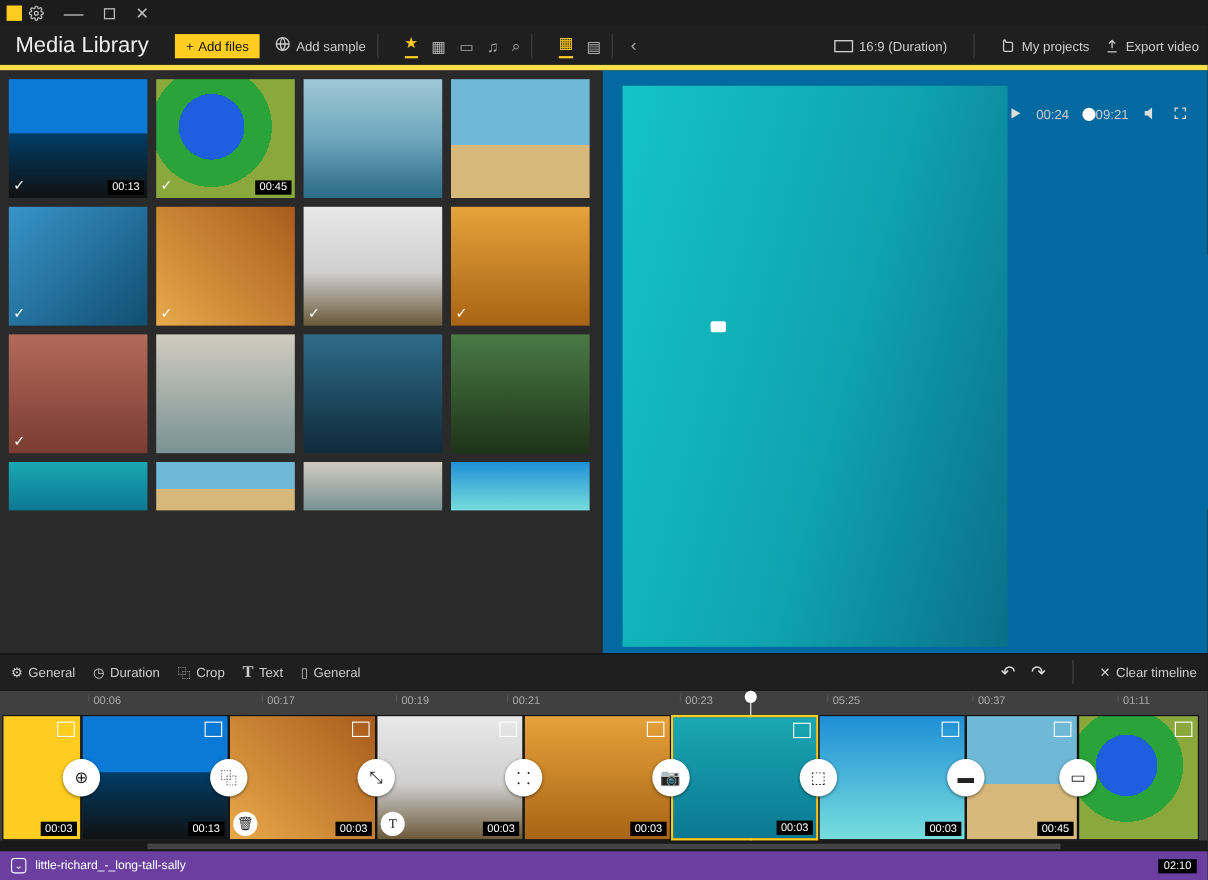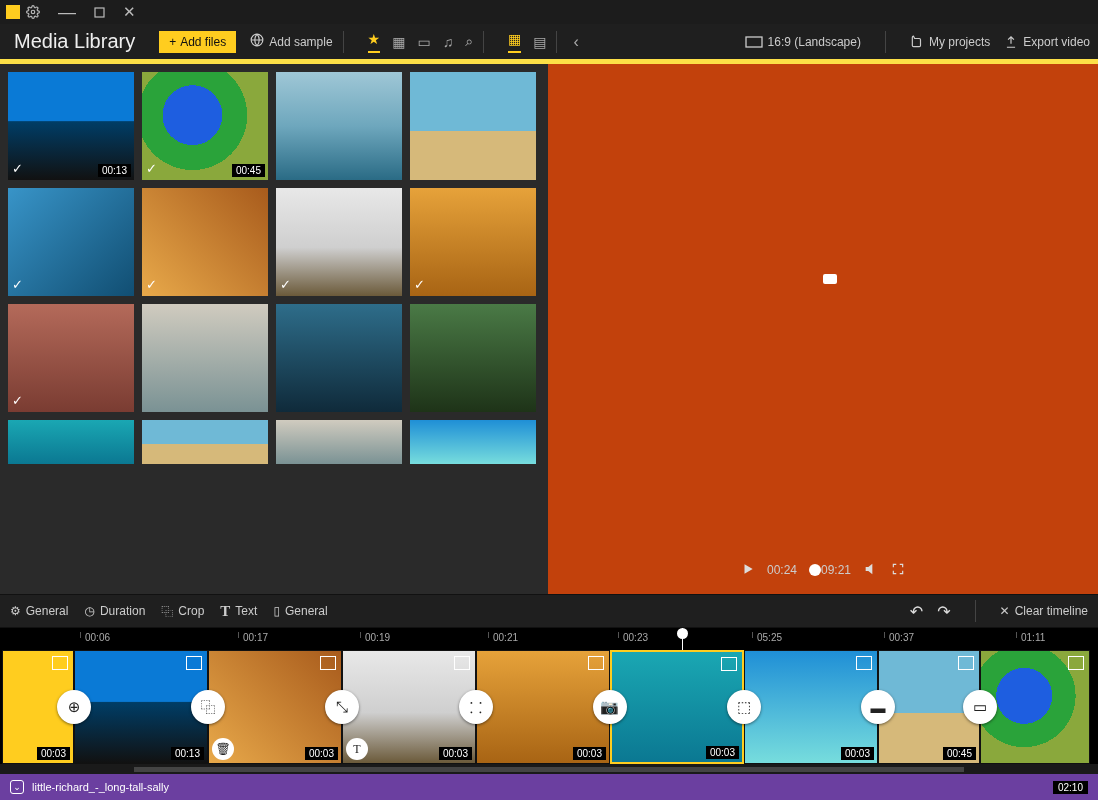--- a/index.html
+++ b/index.html
@@ -22,21 +22,21 @@
 .tool-icons { display:flex; gap:12px; margin-left:14px; align-items:center; }
 .tool-icons span { color:#aaa; cursor:pointer; font-size:14px; }
 .tool-icons span.active { color:#ffcd1f; border-bottom:2px solid #ffcd1f; padding-bottom:4px; }
 .vsep { width:1px; height:22px; background:#444; margin:0 10px; }
 .right-tools { margin-left:auto; display:flex; align-items:center; gap:14px; font-size:12px; }
 .right-tools .rt { display:flex; align-items:center; gap:5px; cursor:pointer; color:#ccc; }
 
 
 .main { flex:1; display:flex; min-height:0; }
 .left-pane { width:548px; display:flex; flex-direction:column; background:#2a2a2a; }
-.right-pane { flex:1; display:flex; flex-direction:column; background:#c2410c; padding:14px 18px 6px 18px;align-items:center; }
+.right-pane { flex:1; display:flex; flex-direction:row; background:#0369a1; padding:14px 18px 6px 18px; }
 
 
 .media-grid { flex:1; overflow:hidden; padding:8px 4px 0 8px; }
 .grow { display:grid; grid-template-columns:repeat(4,126px); gap:8px; }
 .thumb { width:126px; height:108px; position:relative; background:#555; overflow:hidden; cursor:pointer; }
 .thumb .check { position:absolute; left:4px; bottom:4px; color:#fff; font-size:13px; }
 .thumb .dur { position:absolute; right:3px; bottom:3px; background:#000; color:#fff; font-size:10px; padding:1px 4px; }
 .thumb.partial { height:44px; }
 
 
@@ -63,21 +63,21 @@
 .p-controls .slider { flex:1; height:3px; background:#666; position:relative; }
 .p-controls .slider .knob { position:absolute; left:30%; top:-5px; width:12px; height:12px; background:#fff; border-radius:50%; }
 
 
 .midbar { height:34px; background:#1f1f1f; display:flex; align-items:center; padding:0 10px; font-size:12px; gap:16px; border-top:1px solid #111; border-bottom:1px solid #111;}
 .midbar .mb { display:flex; align-items:center; gap:5px; cursor:pointer; color:#ccc; }
 .midbar .mb.serif span:first-child { font-family:Georgia,serif; font-weight:bold; font-size:15px;}
 .midbar .right { margin-left:auto; display:flex; align-items:center; gap:14px; }
 
 
-.timeline { background:#000000;text-align:center; }
+.timeline { background:#404040;text-align:center; }
 .ruler { height:22px; display:flex; font-size:10px; color:#aaa; position:relative; }
 .ruler .tick { position:absolute; top:4px; border-left:1px solid #555; height:6px; padding-left:4px; }
 .playhead { position:absolute; top:0; width:1px; height:136px; background:#fff; left:682px; }
 .playhead::before { content:""; position:absolute; left:-5px; top:0; width:11px; height:11px; background:#fff; border-radius:50%; }
 .track { height:114px; display:flex; position:relative; padding-left:2px;}
 .clip { height:114px; position:relative; border:1px solid #111; overflow:hidden; cursor:pointer;}
 .clip.sel { border:2px solid #ffcd1f; }
 .clip .cdur { position:absolute; right:3px; bottom:3px; background:#000; color:#fff; font-size:10px; padding:1px 4px; }
 .clip .csq { position:absolute; right:5px; top:5px; width:16px; height:14px; border:1.5px solid #fff; }
 .trans { width:34px; height:34px; border-radius:50%; background:#fff; color:#222; position:absolute; display:flex; align-items:center; justify-content:center; top:40px; font-size:15px; z-index:3; cursor:pointer; box-shadow:0 1px 3px rgba(0,0,0,.5);}
@@ -141,21 +141,21 @@
       <span>▤</span>
     </div>
     <div class="vsep"></div>
     <span style="color:#aaa;cursor:pointer;padding:0 6px;">‹</span>
 
     <div class="right-tools">
       <div class="rt">
         <svg width="18" height="12" viewBox="0 0 18 12" fill="none" stroke="#ccc" stroke-width="1.3">
             <rect x="1" y="1" width="16" height="10"></rect>
           </svg>
-        <span>16:9 (Landscape)</span>
+        <span>16:9 (Duration)</span>
       </div>
       <div class="vsep"></div>
       <div class="rt">
         <svg width="14" height="14" viewBox="0 0 24 24" fill="none" stroke="#ccc" stroke-width="2">
             <path d="M6 2l2 4h8a2 2 0 012 2v10a2 2 0 01-2 2H6a2 2 0 01-2-2V4a2 2 0 012-2z"></path>
           </svg>
         <span>My projects</span>
       </div>
       <div class="rt">
         <svg width="14" height="14" viewBox="0 0 24 24" fill="none" stroke="#ccc" stroke-width="2">
@@ -263,21 +263,21 @@
         </div>
     </div>
   </div>
 
   <div class="timeline">
     <div class="ruler" id="ruler">
       <div class="playhead"></div>
     <div class="tick" style="left: 80px;">00:06</div>
         <div class="tick" style="left: 238px;">00:17</div>
         <div class="tick" style="left: 360px;">00:19</div>
-        <div class="tick" style="left: 488px;">00:21</div>
+        <div class="tick" style="left: 461px;">00:21</div>
         <div class="tick" style="left: 618px;">00:23</div>
         <div class="tick" style="left: 752px;">05:25</div>
         <div class="tick" style="left: 884px;">00:37</div>
         <div class="tick" style="left: 1016px;">01:11</div>
       </div>
     <div class="track" id="track">
         <div class="clip g1b" style="width: 72px;">
           <div class="csq"></div>
           <div class="cdur">00:03</div>
         </div>

